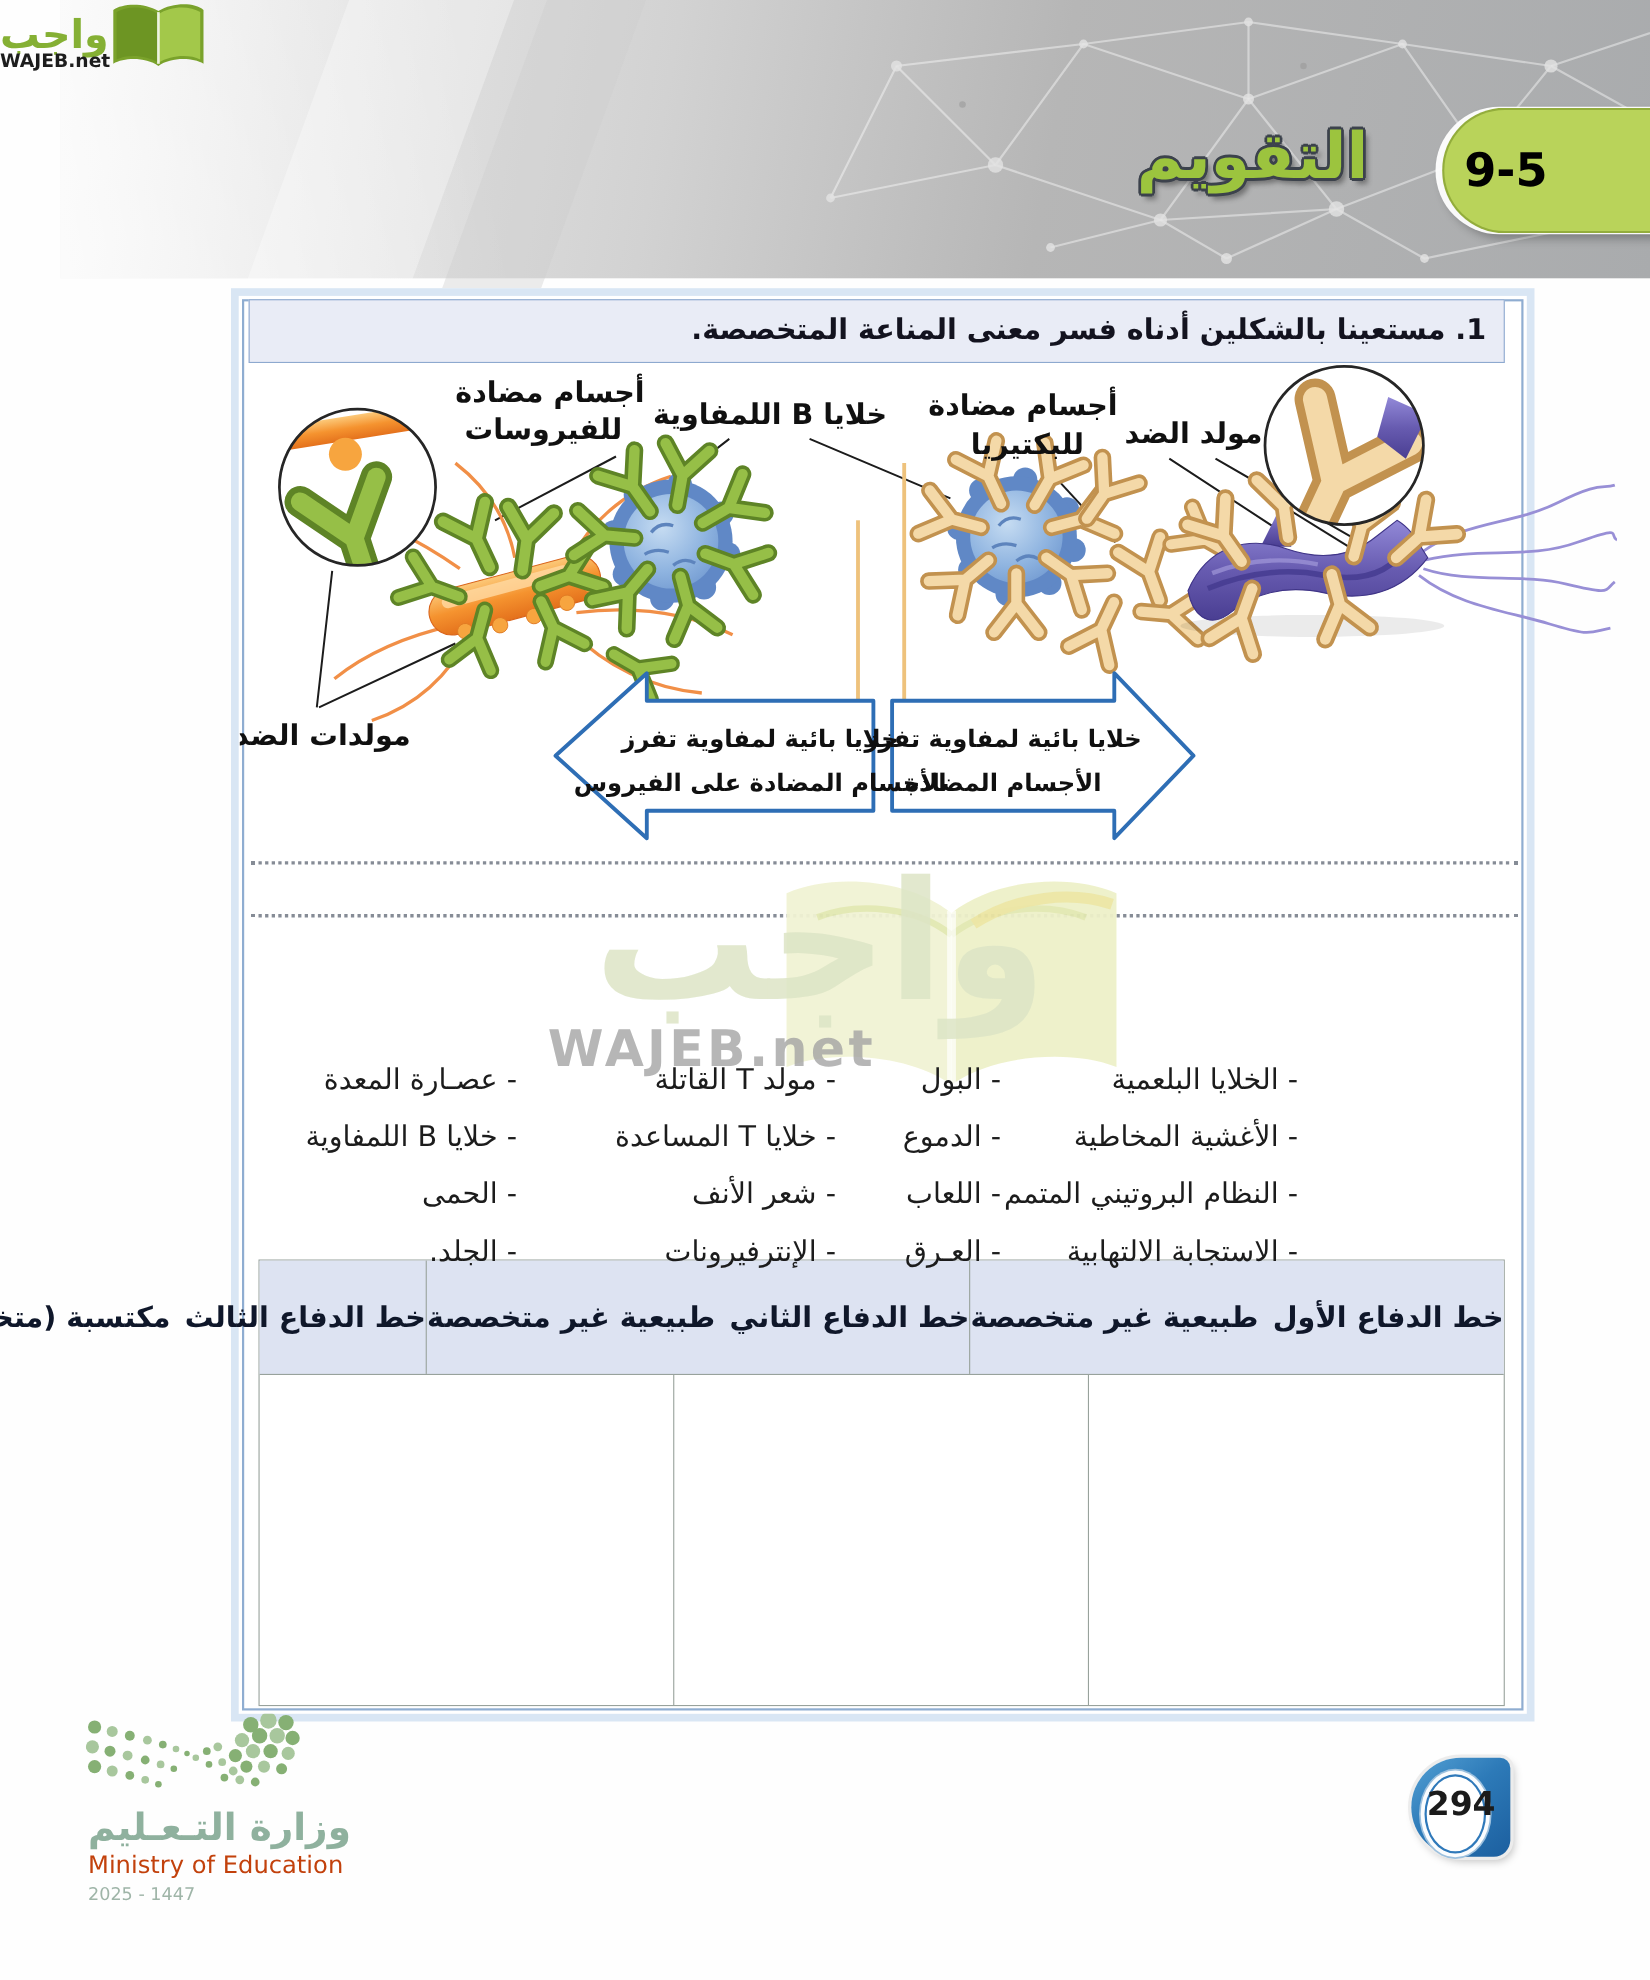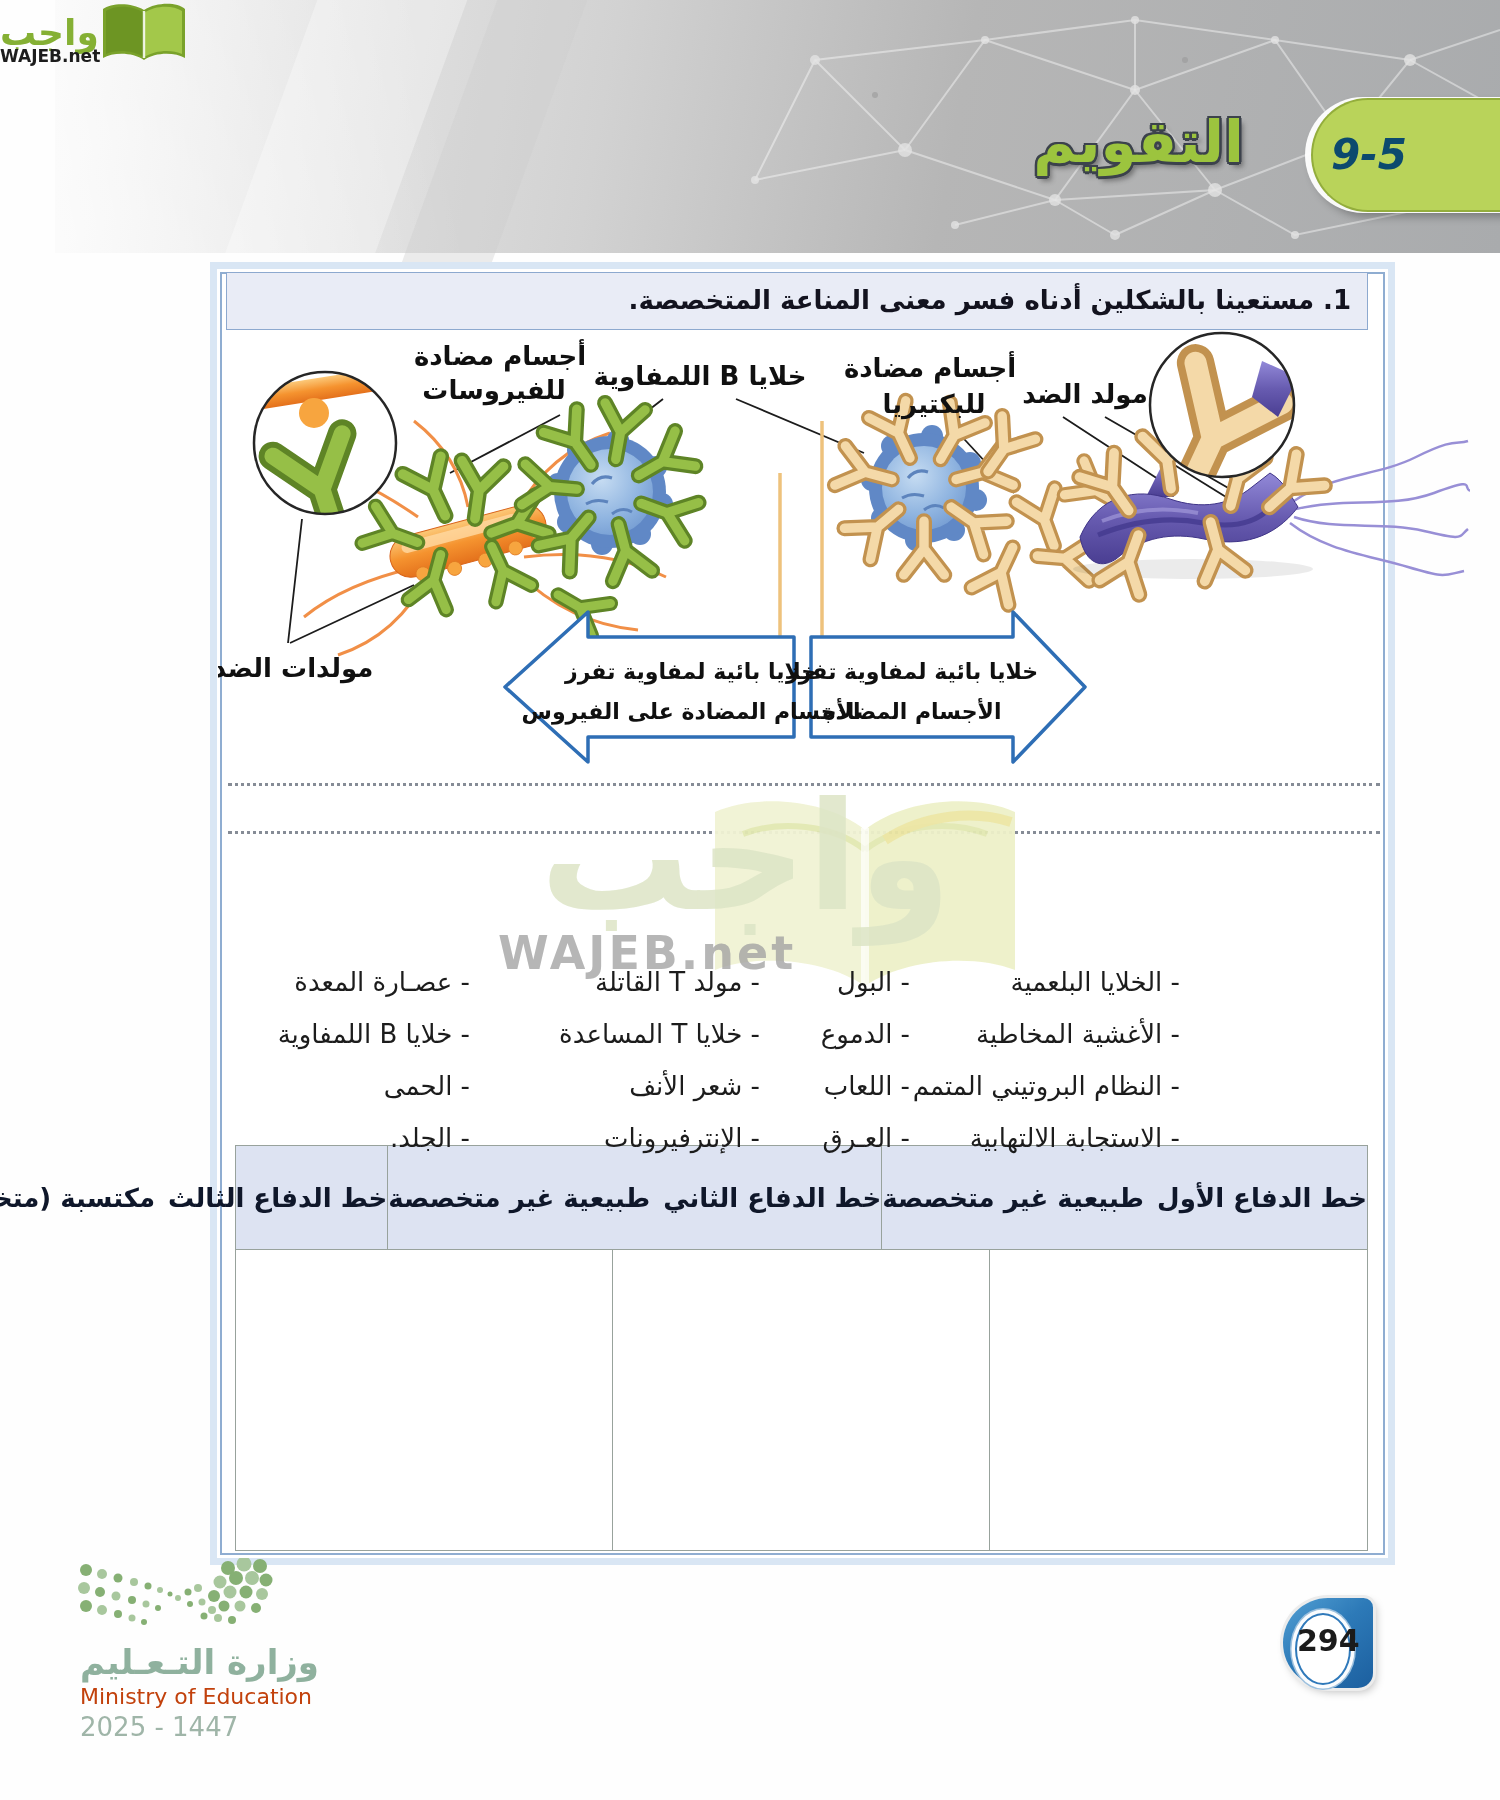--- a/index.html
+++ b/index.html
@@ -13,21 +13,21 @@
   .sw1 { position:absolute; left:0; top:0; width:520px; height:253px;
     background:linear-gradient(78deg, rgba(255,255,255,.75) 0%, rgba(255,255,255,.25) 45%, rgba(255,255,255,0) 72%); }
   .sw2 { position:absolute; left:215px; top:-30px; width:150px; height:320px; background:rgba(255,255,255,.32); transform:skewX(-20deg); }
   .sw3 { position:absolute; left:395px; top:-30px; width:90px; height:320px; background:rgba(205,205,205,.38); transform:skewX(-20deg); }
 
   .tab { position:absolute; left:1256px; top:98px; width:244px; height:114px;
     background:#b9d35a; border:2px solid #93ad3c; border-right:none;
     border-radius:60px 0 0 60px;
     box-shadow:-5px 0 0 1px rgba(255,255,255,.95), 0 5px 9px rgba(0,0,0,.28); z-index:2; }
   .tab-num { position:absolute; left:16px; top:0; width:80px; height:110px; line-height:110px;
-    text-align:center; font-size:42px; font-weight:bold; color:#0c4a6e;font-style:italic; }
+    text-align:center; font-size:42px; font-weight:bold; color:#000000; }
   .page-title { position:absolute; top:108px; right:256px; font-size:58px; font-weight:bold;
     color:#9cc43e; z-index:2; white-space:nowrap;
     text-shadow:-2.5px 0 #3c424c, 2.5px 0 #3c424c, 0 -2.5px #3c424c, 0 2.5px #3c424c,
       -1.8px -1.8px #3c424c, 1.8px -1.8px #3c424c, -1.8px 1.8px #3c424c, 1.8px 1.8px #3c424c,
       4px 5px 5px rgba(40,40,40,.45);margin-left:12px; }
 
   
   .site-logo { position:absolute; left:0; top:0; width:220px; height:110px; z-index:4; }
   .logo-ar { position:absolute; left:0; top:12px; width:96px; text-align:center;
     font-size:36px; font-weight:bold; color:#85b034; }
@@ -77,21 +77,21 @@
   .wm-book { position:absolute; left:195px; top:100px; opacity:.95; }
   .wm-ar { position:absolute; left:60px; top:80px; font-size:150px; font-weight:bold;
     color:#dde5c6; opacity:.85; white-space:nowrap; }
   .wm-net { position:absolute; left:18px; top:236px; font-size:46px; font-weight:bold;
     color:#a2a2a2; opacity:.78; letter-spacing:3px; white-space:nowrap; }
 
   
   .moe { position:absolute; left:78px; top:1552px; width:230px; height:185px; }
   .moe-ar { position:absolute; left:2px; top:90px; font-size:34px; font-weight:bold; color:#8fb19e; white-space:nowrap; }
   .moe-en { position:absolute; left:2px; top:132px; font-size:22px; color:#c2410c; white-space:nowrap; }
-  .moe-yr { position:absolute; left:2px; top:160px; font-size:26px; color:#9fb5a8; }
+  .moe-yr { position:absolute; left:2px; top:160px; font-size:16px; color:#9fb5a8; }
 
   .badge { position:absolute; left:1283px; top:1598px; width:90px; height:90px;
     background:linear-gradient(140deg,#53a0d4 0%, #2d7ab8 45%, #1c5f9f 100%);
     border-radius:48px 10px 16px 48px;
     box-shadow:0 0 0 3px #ececec, 3px 4px 8px rgba(0,0,0,.25); z-index:4; }
   .badge-circle { position:absolute; left:12px; top:15px; width:56px; height:72px; border-radius:50%;
     background:#fff; border:2.5px solid #2f79ba; box-shadow:0 0 0 3.5px rgba(255,255,255,.95), 0 0 0 5px #9cc0de; }
   .badge-num { width:100%; height:51px; line-height:51px; text-align:center;
     font-size:30px; font-weight:bold; color:#1b1b1b; }
 </style>

